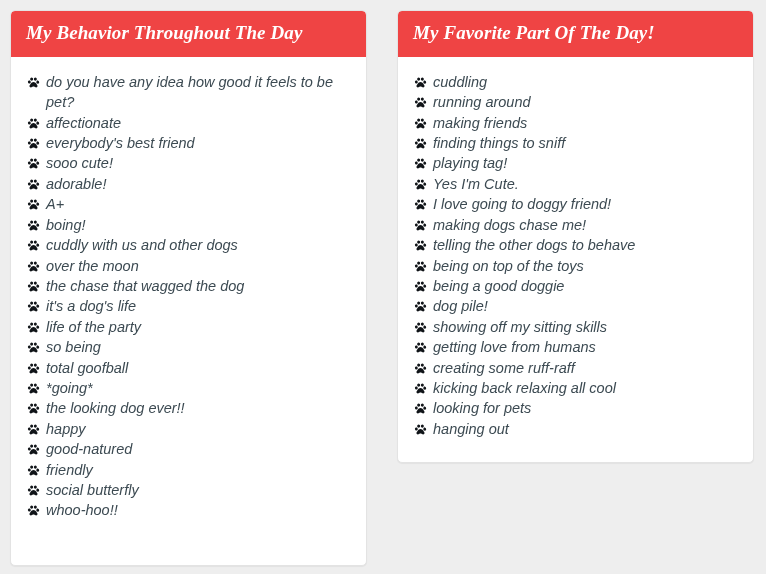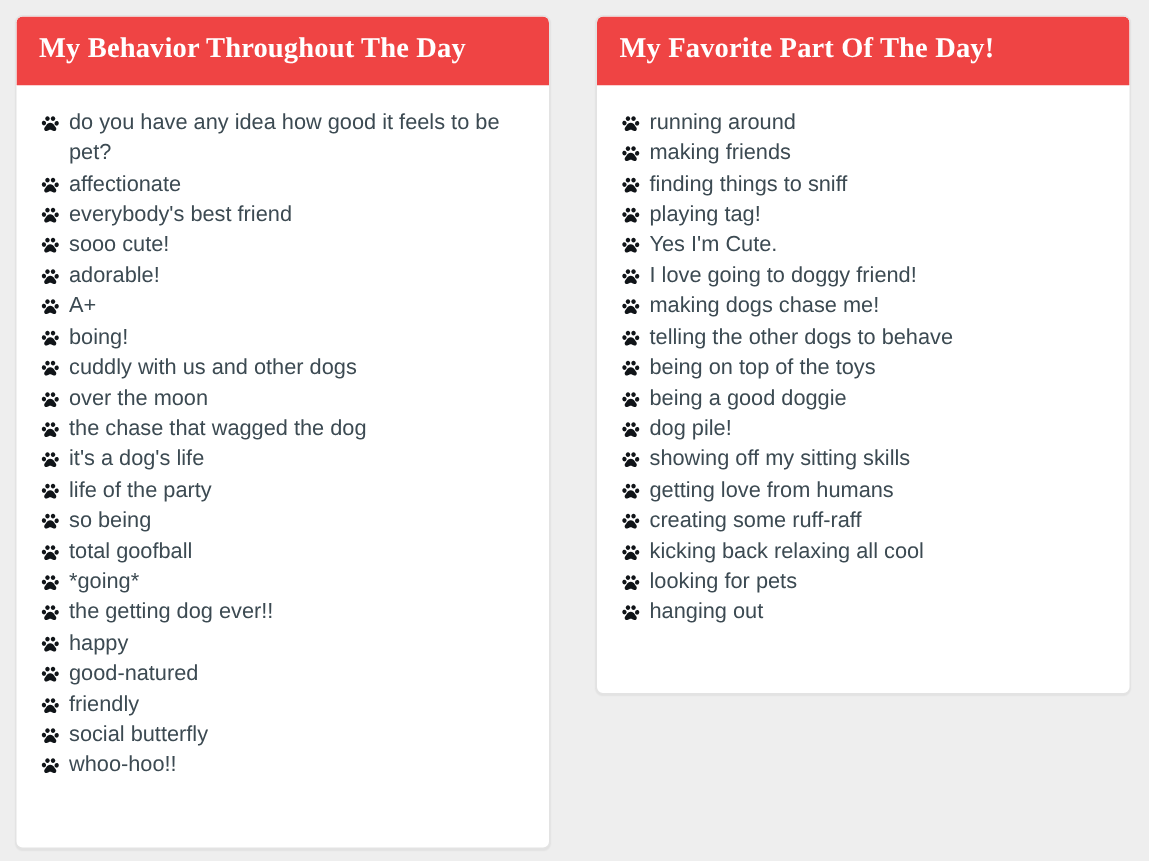--- a/index.html
+++ b/index.html
@@ -13,20 +13,21 @@
     background: #eeeeee;
     font-family: "Liberation Sans", sans-serif;
     overflow: hidden;
   }
 
   .board {
     position: relative;
     width: 766px;
     height: 468px;
     box-sizing: border-box;
+    font-style: italic;
   }
 
   .panel {
     position: absolute;
     background: #ffffff;
     border: 1px solid #e3e3e3;
     border-radius: 5px;
     box-sizing: border-box;
     box-shadow: 0 1px 1px rgba(0,0,0,0.05);
     overflow: hidden;
@@ -247,21 +248,21 @@
               </svg>
             </span><span>*going*</span></li>
           <li><span class="paw-icon">
               <svg viewBox="0 0 512 512" aria-hidden="true">
                 <path fill="#101418" d="M99 300c-30 0-57-22-63-53-7-34 12-66 43-72 30-6 60 17 67 51 6 34-13 66-44 72-1 1-2 2-3 2z"></path>
                 <path fill="#101418" d="M183 186c-32 0-58-29-58-65s26-65 58-65 58 29 58 65-26 65-58 65z"></path>
                 <path fill="#101418" d="M329 186c-32 0-58-29-58-65s26-65 58-65 58 29 58 65-26 65-58 65z"></path>
                 <path fill="#101418" d="M413 300c-31 0-50-32-44-66 7-34 37-57 67-51 31 6 50 38 43 72-6 31-33 53-63 53-1 0-2-1-3-2z"></path>
                 <path fill="#101418" d="M256 232c46 0 84 28 105 66 11 20 24 38 38 53 19 21 22 52 6 74-17 23-48 30-74 17l-35-17c-26-13-54-13-80 0l-35 17c-26 13-57 6-74-17-16-22-13-53 6-74 14-15 27-33 38-53 21-38 59-66 105-66z"></path>
               </svg>
-            </span><span>the getting dog ever!!</span></li>
+            </span><span>the looking dog ever!!</span></li>
           <li><span class="paw-icon">
               <svg viewBox="0 0 512 512" aria-hidden="true">
                 <path fill="#101418" d="M99 300c-30 0-57-22-63-53-7-34 12-66 43-72 30-6 60 17 67 51 6 34-13 66-44 72-1 1-2 2-3 2z"></path>
                 <path fill="#101418" d="M183 186c-32 0-58-29-58-65s26-65 58-65 58 29 58 65-26 65-58 65z"></path>
                 <path fill="#101418" d="M329 186c-32 0-58-29-58-65s26-65 58-65 58 29 58 65-26 65-58 65z"></path>
                 <path fill="#101418" d="M413 300c-31 0-50-32-44-66 7-34 37-57 67-51 31 6 50 38 43 72-6 31-33 53-63 53-1 0-2-1-3-2z"></path>
                 <path fill="#101418" d="M256 232c46 0 84 28 105 66 11 20 24 38 38 53 19 21 22 52 6 74-17 23-48 30-74 17l-35-17c-26-13-54-13-80 0l-35 17c-26 13-57 6-74-17-16-22-13-53 6-74 14-15 27-33 38-53 21-38 59-66 105-66z"></path>
               </svg>
             </span><span>happy</span></li>
           <li><span class="paw-icon">
@@ -311,20 +312,29 @@
     <div class="panel-body">
       <ul class="paw-list" id="favorite-list">
           <li><span class="paw-icon">
               <svg viewBox="0 0 512 512" aria-hidden="true">
                 <path fill="#101418" d="M99 300c-30 0-57-22-63-53-7-34 12-66 43-72 30-6 60 17 67 51 6 34-13 66-44 72-1 1-2 2-3 2z"></path>
                 <path fill="#101418" d="M183 186c-32 0-58-29-58-65s26-65 58-65 58 29 58 65-26 65-58 65z"></path>
                 <path fill="#101418" d="M329 186c-32 0-58-29-58-65s26-65 58-65 58 29 58 65-26 65-58 65z"></path>
                 <path fill="#101418" d="M413 300c-31 0-50-32-44-66 7-34 37-57 67-51 31 6 50 38 43 72-6 31-33 53-63 53-1 0-2-1-3-2z"></path>
                 <path fill="#101418" d="M256 232c46 0 84 28 105 66 11 20 24 38 38 53 19 21 22 52 6 74-17 23-48 30-74 17l-35-17c-26-13-54-13-80 0l-35 17c-26 13-57 6-74-17-16-22-13-53 6-74 14-15 27-33 38-53 21-38 59-66 105-66z"></path>
               </svg>
+            </span><span>cuddling</span></li>
+          <li><span class="paw-icon">
+              <svg viewBox="0 0 512 512" aria-hidden="true">
+                <path fill="#101418" d="M99 300c-30 0-57-22-63-53-7-34 12-66 43-72 30-6 60 17 67 51 6 34-13 66-44 72-1 1-2 2-3 2z"></path>
+                <path fill="#101418" d="M183 186c-32 0-58-29-58-65s26-65 58-65 58 29 58 65-26 65-58 65z"></path>
+                <path fill="#101418" d="M329 186c-32 0-58-29-58-65s26-65 58-65 58 29 58 65-26 65-58 65z"></path>
+                <path fill="#101418" d="M413 300c-31 0-50-32-44-66 7-34 37-57 67-51 31 6 50 38 43 72-6 31-33 53-63 53-1 0-2-1-3-2z"></path>
+                <path fill="#101418" d="M256 232c46 0 84 28 105 66 11 20 24 38 38 53 19 21 22 52 6 74-17 23-48 30-74 17l-35-17c-26-13-54-13-80 0l-35 17c-26 13-57 6-74-17-16-22-13-53 6-74 14-15 27-33 38-53 21-38 59-66 105-66z"></path>
+              </svg>
             </span><span>running around</span></li>
           <li><span class="paw-icon">
               <svg viewBox="0 0 512 512" aria-hidden="true">
                 <path fill="#101418" d="M99 300c-30 0-57-22-63-53-7-34 12-66 43-72 30-6 60 17 67 51 6 34-13 66-44 72-1 1-2 2-3 2z"></path>
                 <path fill="#101418" d="M183 186c-32 0-58-29-58-65s26-65 58-65 58 29 58 65-26 65-58 65z"></path>
                 <path fill="#101418" d="M329 186c-32 0-58-29-58-65s26-65 58-65 58 29 58 65-26 65-58 65z"></path>
                 <path fill="#101418" d="M413 300c-31 0-50-32-44-66 7-34 37-57 67-51 31 6 50 38 43 72-6 31-33 53-63 53-1 0-2-1-3-2z"></path>
                 <path fill="#101418" d="M256 232c46 0 84 28 105 66 11 20 24 38 38 53 19 21 22 52 6 74-17 23-48 30-74 17l-35-17c-26-13-54-13-80 0l-35 17c-26 13-57 6-74-17-16-22-13-53 6-74 14-15 27-33 38-53 21-38 59-66 105-66z"></path>
               </svg>
             </span><span>making friends</span></li>

